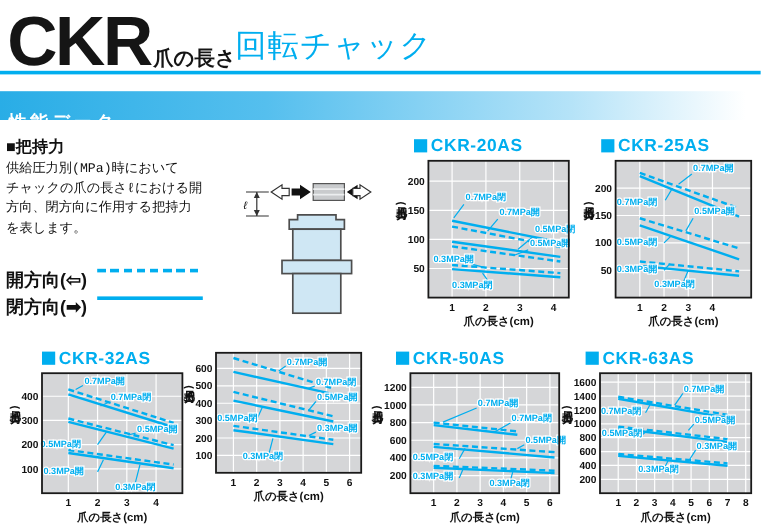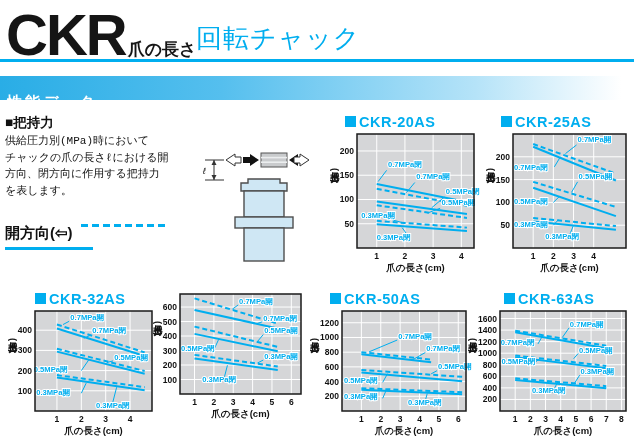--- a/index.html
+++ b/index.html
@@ -64,20 +64,21 @@
 <div class="abs" id="grip-desc">供給圧力別(MPa)時において
 チャックの爪の長さℓにおける開
 方向、閉方向に作用する把持力
 を表します。</div>
 
 <div class="abs legend-row" id="legend-open">
   <span class="legend-label">開方向(⇦)</span>
   <span class="legend-line dashed"></span>
 </div>
 <div class="abs legend-row" id="legend-close">
+  <span class="legend-label">閉方向(➡)</span>
   <span class="legend-line solid"></span>
 </div>
 
 <svg class="abs" id="chuck-diagram" style="left:202px;top:146px;" width="108" height="118" viewBox="0 0 108 118">
 
   <g stroke="#333" stroke-width="1" fill="none">
     <line x1="3" y1="14" x2="22" y2="14"></line>
     <line x1="3" y1="34" x2="22" y2="34"></line>
     <line x1="12" y1="14" x2="12" y2="34"></line>
     <path d="M12,14 l-2.5,5 h5 z" fill="#333" stroke="none"></path>
@@ -367,21 +368,21 @@
         <text x="51.375" y="115" font-size="8.5" font-weight="bold" text-anchor="middle" fill="#111">1</text>
         <text x="70.75" y="115" font-size="8.5" font-weight="bold" text-anchor="middle" fill="#111">2</text>
         <text x="90.125" y="115" font-size="8.5" font-weight="bold" text-anchor="middle" fill="#111">3</text>
         <text x="109.5" y="115" font-size="8.5" font-weight="bold" text-anchor="middle" fill="#111">4</text>
         <text x="128.875" y="115" font-size="8.5" font-weight="bold" text-anchor="middle" fill="#111">5</text>
         <text x="148.25" y="115" font-size="8.5" font-weight="bold" text-anchor="middle" fill="#111">6</text>
         <text x="94" y="127" font-size="9.5" font-weight="bold" text-anchor="middle" fill="#111">爪の長さ(cm)</text>
       </svg></div>
   </div>
 <div class="chart" style="left:468px;top:290px;width:166px;">
-    <div class="ctitle" style="margin-left: 36px;">
+    <div class="ctitle" style="margin-left: 20px;">
       <span class="sq"></span>
       <span class="tx">CKR-63AS</span>
     </div>
     <div class="cbody"><div class="ylab" style="top: 28px;">把持力(N)</div><svg width="166" height="131">
         <rect x="32" y="4" width="126" height="100" fill="#d5d6d8"></rect>
         <line x1="47.18072289156626" y1="4" x2="47.18072289156626" y2="104" stroke="#ffffff" stroke-width="1"></line>
         <line x1="62.361445783132524" y1="4" x2="62.361445783132524" y2="104" stroke="#ffffff" stroke-width="1"></line>
         <line x1="77.54216867469879" y1="4" x2="77.54216867469879" y2="104" stroke="#ffffff" stroke-width="1"></line>
         <line x1="92.72289156626505" y1="4" x2="92.72289156626505" y2="104" stroke="#ffffff" stroke-width="1"></line>
         <line x1="107.90361445783132" y1="4" x2="107.90361445783132" y2="104" stroke="#ffffff" stroke-width="1"></line>

